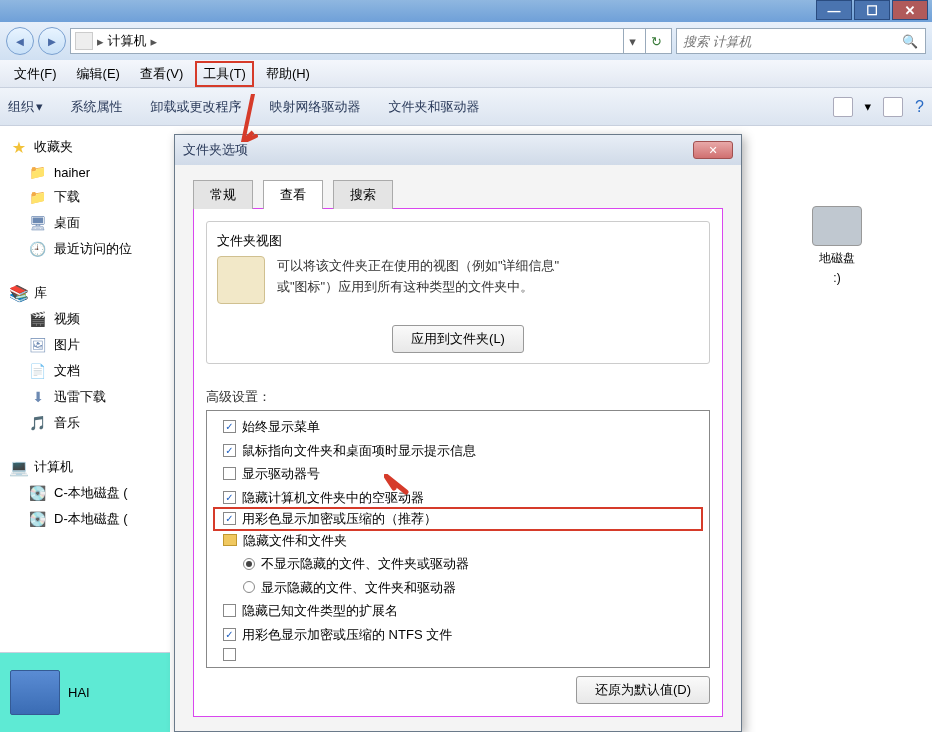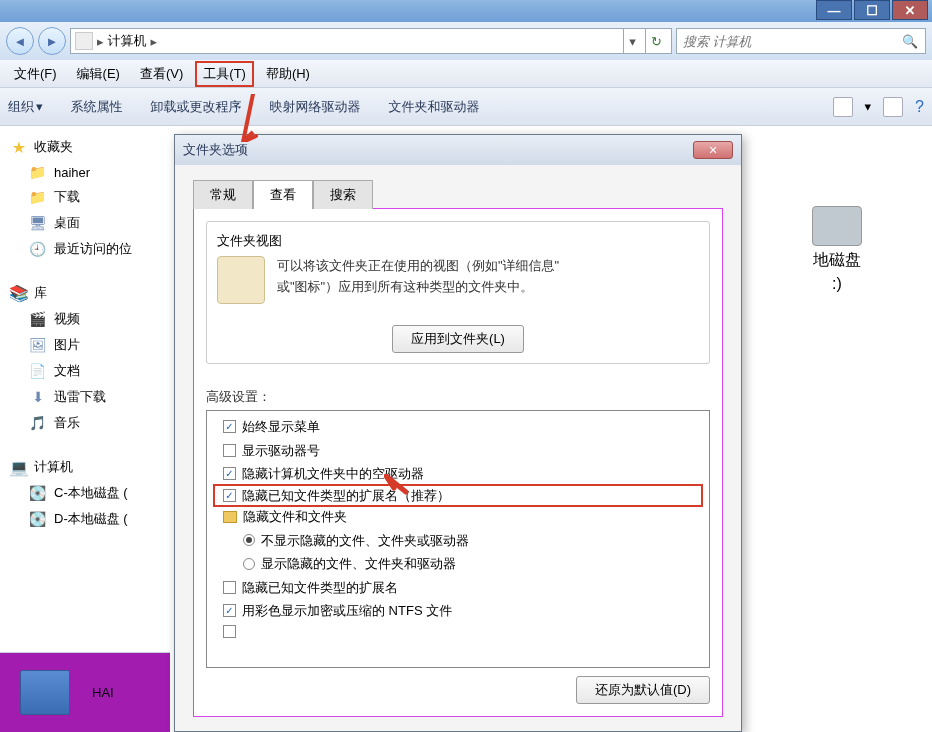--- a/index.html
+++ b/index.html
@@ -44,32 +44,32 @@
 .sb-comp{color:#6d8ab3;font-size:16px;}
 .sb-item{display:flex;align-items:center;gap:8px;padding:4px 8px 4px 26px;cursor:pointer;}
 .sb-item-icon{width:16px;height:16px;display:inline-flex;align-items:center;justify-content:center;font-size:14px;color:#6d8ab3;}
 .sb-folder{color:#e8b84a;}
 .sb-disk{color:#888;}
 
 .content{flex:1;background:#fff;position:relative;padding:10px;}
 .content-col{position:absolute;right:10px;top:80px;width:170px;}
 .disk-item{display:flex;flex-direction:column;align-items:center;margin-bottom:20px;}
 .disk-icon{width:50px;height:40px;background:#c0c8d0;border-radius:4px;border:1px solid #999;}
-.disk-label{margin-top:4px;font-size:16px;}
-
-
-.details{position:absolute;left:0;bottom:0;height:80px;width:170px;display:flex;align-items:center;padding:20px;gap:22px;background:#a21caf;border-top:1px solid #c8d0de;}
+.disk-label{margin-top:4px;font-size:12px;}
+
+
+.details{position:absolute;left:0;bottom:0;height:80px;width:170px;display:flex;align-items:center;padding:10px;gap:8px;background:#5eead4;border-top:1px solid #c8d0de;}
 .details-icon{width:50px;height:45px;background:linear-gradient(#5a8cd4,#3a6cb4);border:1px solid #345a94;border-radius:2px;}
 
 
 .dialog{position:absolute;left:174px;top:134px;width:568px;height:598px;background:#f4f4f4;border:1px solid #6a7a8a;box-shadow:3px 3px 10px rgba(0,0,0,0.3);display:flex;flex-direction:column;}
 .dlg-title{height:30px;background:linear-gradient(#e8eef6,#d0dae8);display:flex;align-items:center;padding:0 8px;color:#2a3a5a;text-align:right;}
 .dlg-close{margin-left:auto;width:40px;height:18px;background:linear-gradient(#e8a8a8,#d07070);border:1px solid #a05050;border-radius:3px;display:flex;align-items:center;justify-content:center;color:#fff;cursor:pointer;font-size:11px;}
 .dlg-body{flex:1;padding:14px 18px;display:flex;flex-direction:column;}
-.tabs{display:flex;gap:0;}
+.tabs{display:flex;gap:10px;}
 .tab{padding:5px 16px;background:#e4e4e4;border:1px solid #aaa;border-bottom:none;cursor:pointer;position:relative;top:1px;}
 .tab.active{background:#fff;z-index:2;}
 .tab-pane{flex:1;background:#fff;border:1px solid #d946ef;padding:12px;display:flex;flex-direction:column;}
 
 .fv-section{margin-bottom:12px;}
 .fv-row{display:flex;gap:12px;align-items:flex-start;}
 .fv-icon{width:48px;height:48px;background:#f2e8c8;border:1px solid #d0c090;border-radius:4px;}
 .fv-text{flex:1;color:#333;line-height:1.6;}
 .fv-btns{display:flex;gap:18px;justify-content:center;margin-top:21px;}
 .fv-btn{padding:4px 18px;background:linear-gradient(#fafafa,#e8e8e8);border:1px solid #999;border-radius:3px;cursor:pointer;}
@@ -256,30 +256,34 @@
           <button class="fv-btn">应用到文件夹(L)</button>
         </div>
       </div>
       <div class="adv-label">高级设置：</div>
       <div class="adv-list" id="adv-list">
           <div class="adv-item">
             <span class="adv-chk checked"></span>
             <span>始终显示菜单</span>
           </div>
           <div class="adv-item">
+            <span class="adv-chk checked"></span>
+            <span>鼠标指向文件夹和桌面项时显示提示信息</span>
+          </div>
+          <div class="adv-item">
             <span class="adv-chk"></span>
             <span>显示驱动器号</span>
           </div>
           <div class="adv-item">
             <span class="adv-chk checked"></span>
             <span>隐藏计算机文件夹中的空驱动器</span>
           </div>
           <div class="adv-item highlighted">
             <span class="adv-chk checked"></span>
-            <span>隐藏已知文件类型的扩展名（推荐）</span>
+            <span>用彩色显示加密或压缩的（推荐）</span>
           </div>
           <div class="adv-item">
             <span class="adv-folder-icon"></span>
             <span>隐藏文件和文件夹</span>
           </div>
           <div class="adv-item sub">
             <span class="adv-radio checked"></span>
             <span>不显示隐藏的文件、文件夹或驱动器</span>
           </div>
           <div class="adv-item sub">

